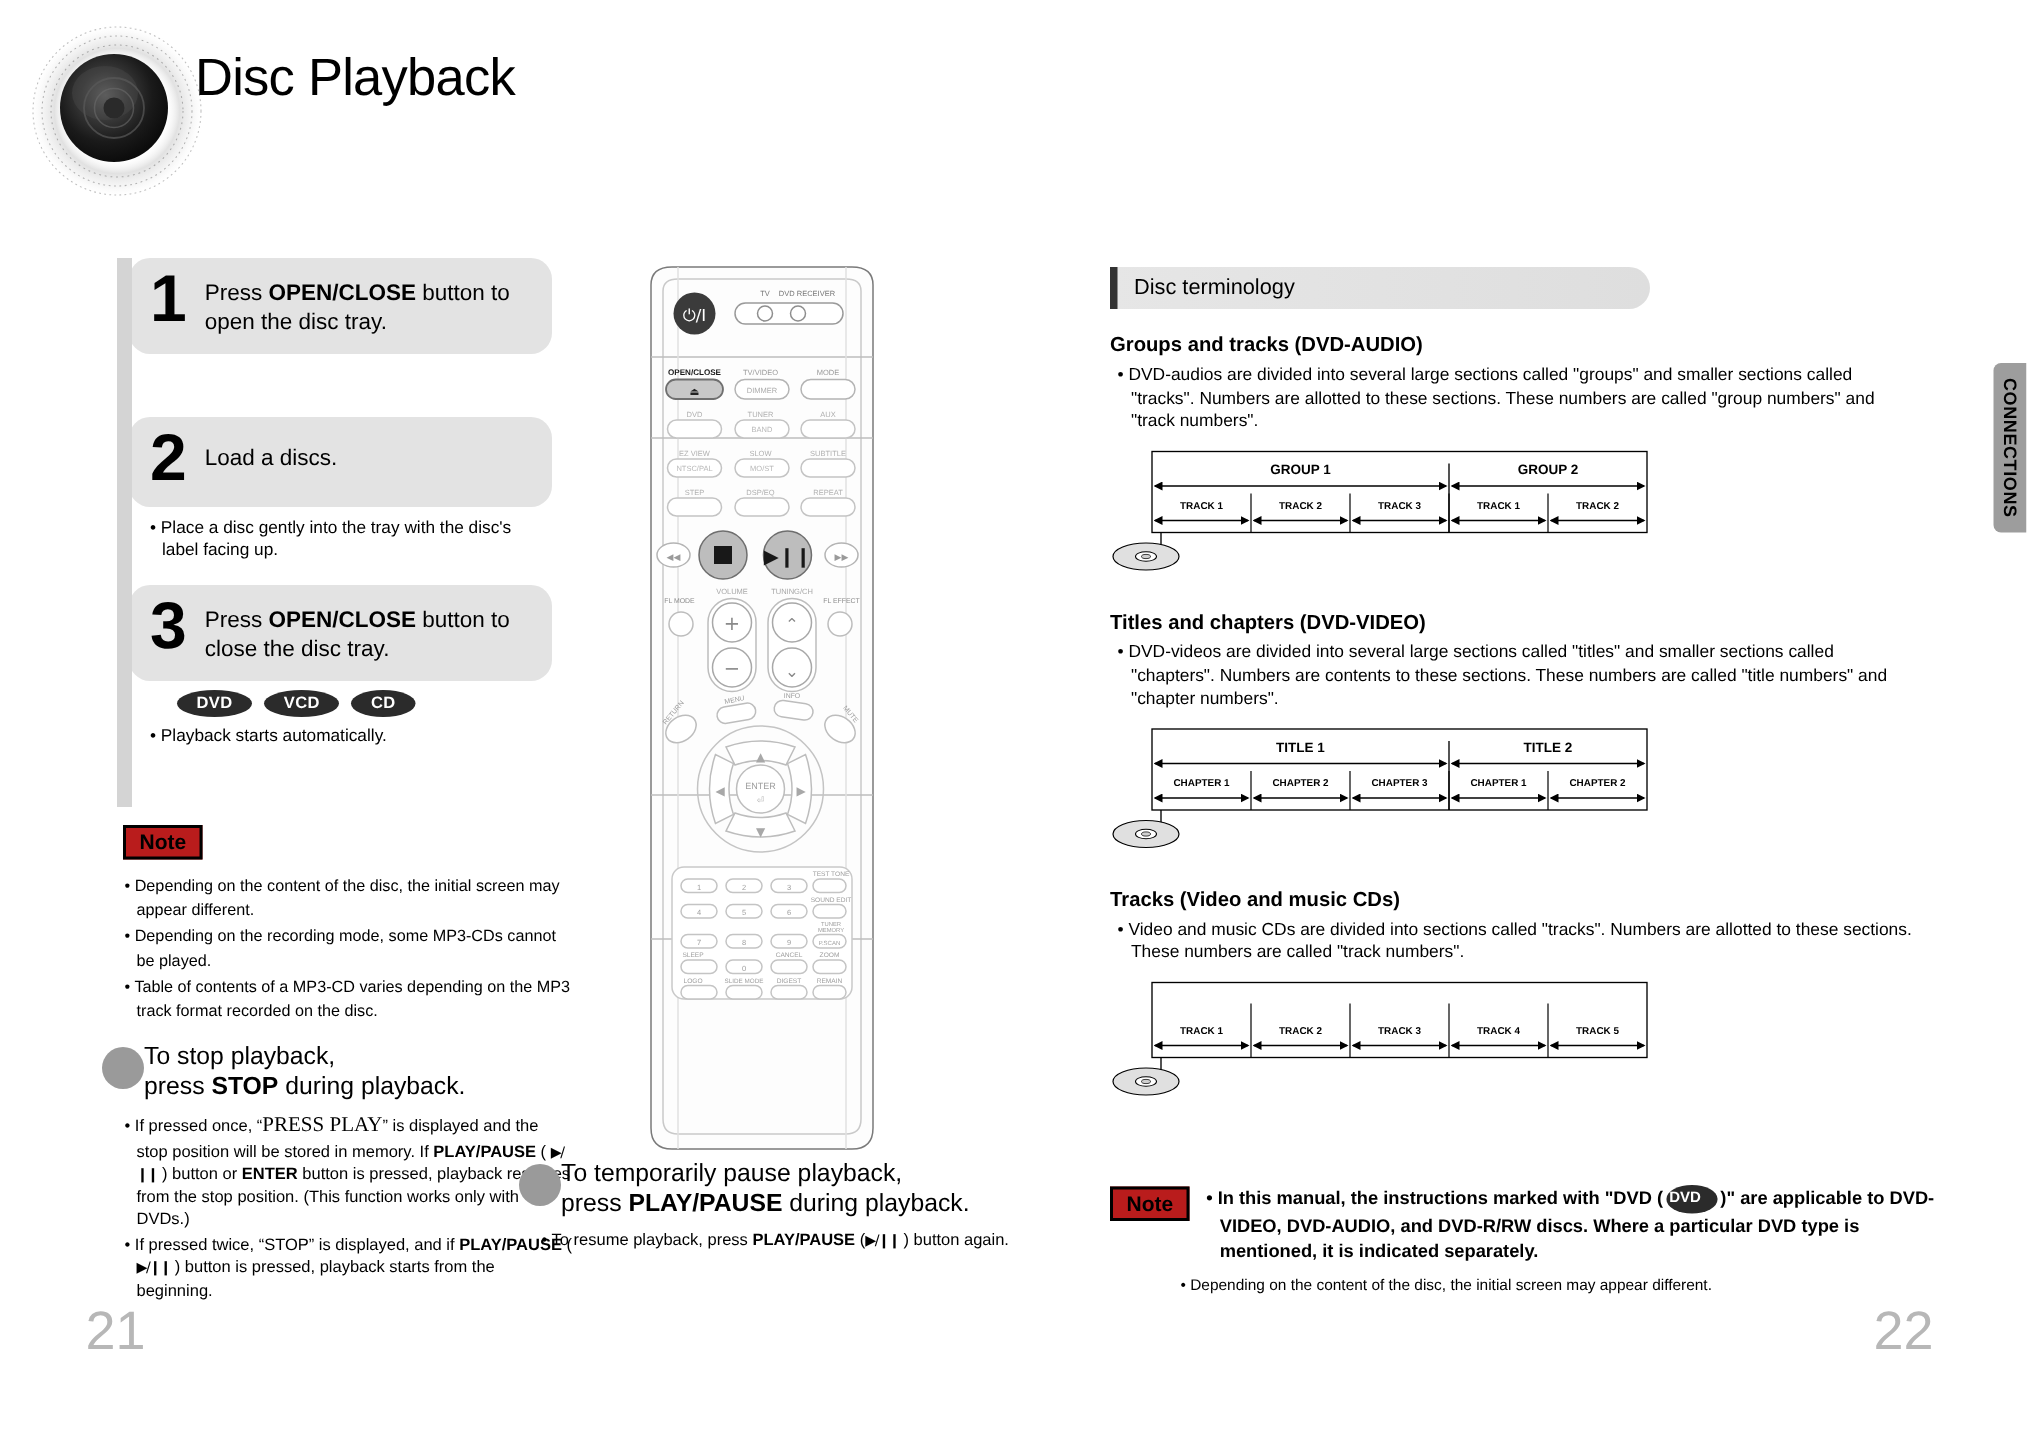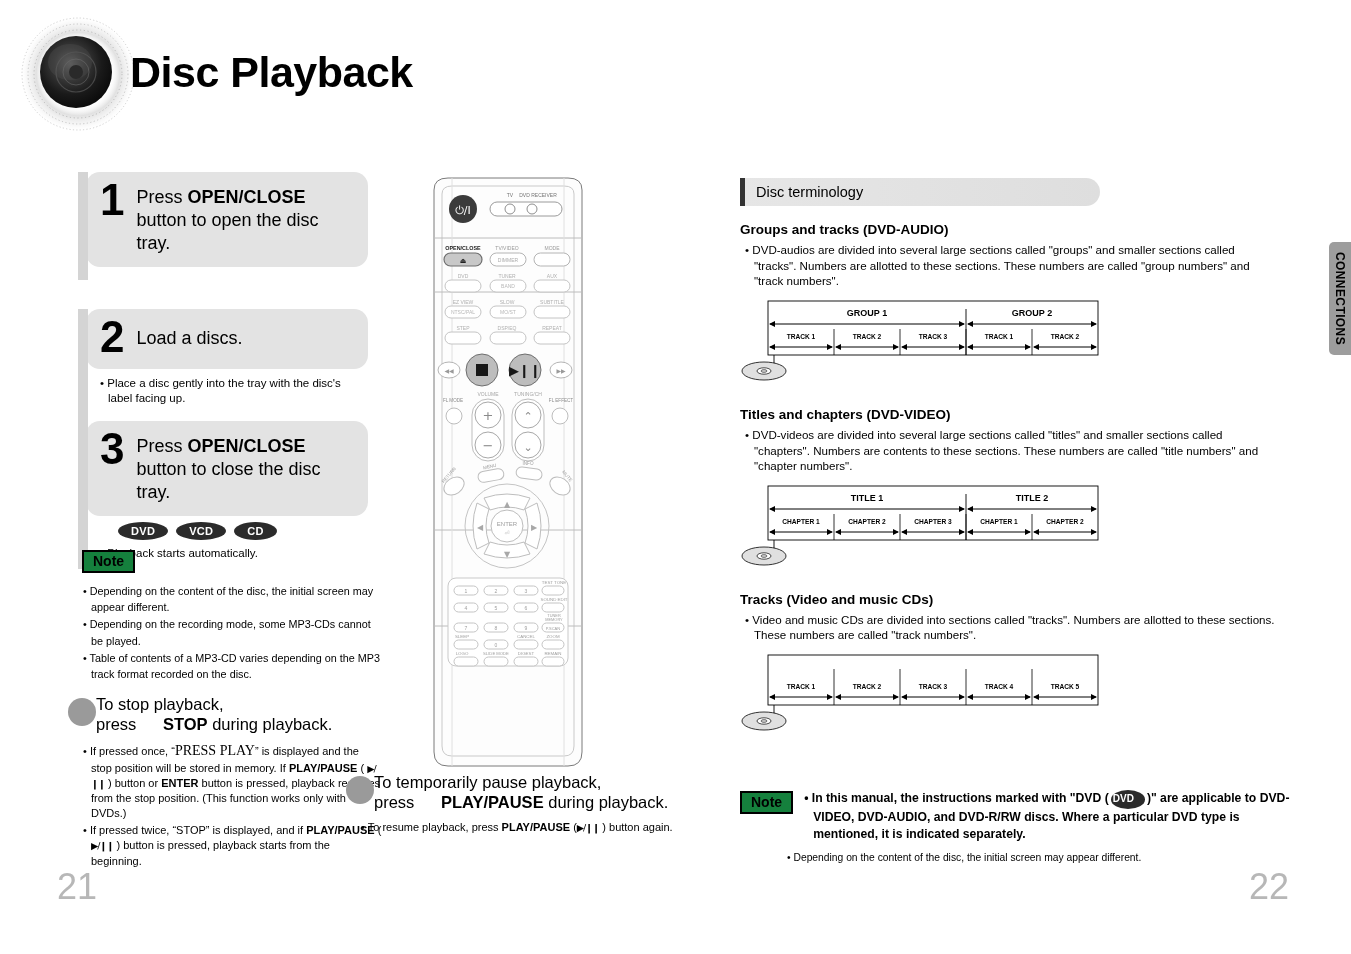--- a/index.html
+++ b/index.html
@@ -10,22 +10,22 @@
     font-family:"Liberation Sans", sans-serif;
     color:#000;
     position:relative;
     overflow:hidden;
   }
 
   
   #header { position:absolute; left:0; top:0; width:1351px; height:160px; }
   #disc-logo { position:absolute; left:18px; top:12px; width:128px; height:128px; }
   #page-title {
-    position:absolute; left:130px; top:48px;
-    font-size:43px; font-weight:bold; letter-spacing:-0.5px;
+    position:absolute; left:130px; top:32px;
+    font-size:35px; font-weight:normal; letter-spacing:-0.5px;
   }
 
   
   #left-col { position:absolute; left:78px; top:172px; width:290px; }
 
   .step-wrap { position:relative; margin-bottom:4px; }
   .step-bar {
     position:absolute; left:0; top:0; width:10px; background:#d4d4d4;
   }
   .step-box {
@@ -33,21 +33,21 @@
     border-radius:14px;
     padding:10px 14px 12px 14px;
     display:flex; align-items:flex-start;
     min-height:62px;
   }
   .step-num {
     font-size:44px; font-weight:bold; line-height:0.9;
     margin-right:12px; margin-top:-2px;
     font-family:"Liberation Sans", sans-serif;
   }
-  .step-text { font-size:18px; line-height:1.28; padding-top:4px; }
+  .step-text { font-size:15px; line-height:1.28; padding-top:4px; }
   .step-text b { font-weight:bold; }
 
   .substeps {
     padding:7px 0 10px 22px;
     position:relative;
   }
   .sub-line {
     font-size:11.5px; line-height:1.35;
     text-indent:-8px; padding-left:8px;
   }
@@ -60,42 +60,42 @@
     padding:3px 13px;
     letter-spacing:0.3px;
   }
 
   
   .note-badge {
     display:inline-block;
     border:2px solid #000;
     padding:1px 9px 2px 9px;
     font-size:14px; font-weight:bold;
-    background:#15803d;
+    background:#b91c1c;
   }
 
   #left-note { position:absolute; left:82px; top:550px; width:300px; }
   #left-note-list { margin-top:10px; }
   .note-line {
     font-size:10.8px; line-height:1.5;
     text-indent:-8px; padding-left:9px;
     margin-bottom:1px;
   }
 
   
   .circ-head { position:relative; padding-left:14px; }
   .circ-head .dot {
     position:absolute; left:-14px; top:4px;
     width:28px; height:28px; border-radius:50%;
     background:#9a9a9a;
   }
   .circ-head .txt {
     position:relative; font-size:16.5px; line-height:1.22; font-weight:normal;
   }
-  .circ-head .txt b { font-weight:bold;margin-left:22px; }
+  .circ-head .txt b { font-weight:bold; }
 
   #stop-section { position:absolute; left:82px; top:694px; width:300px; }
   #stop-list { margin-top:7px; }
   .bullet-sm {
     font-size:11px; line-height:1.38;
     text-indent:-8px; padding-left:9px; margin-bottom:2px;
   }
   .bullet-sm b { font-weight:bold; }
   .sc { font-variant:small-caps; font-family:"Liberation Serif", serif; font-weight:normal; font-size:14px;}
 

